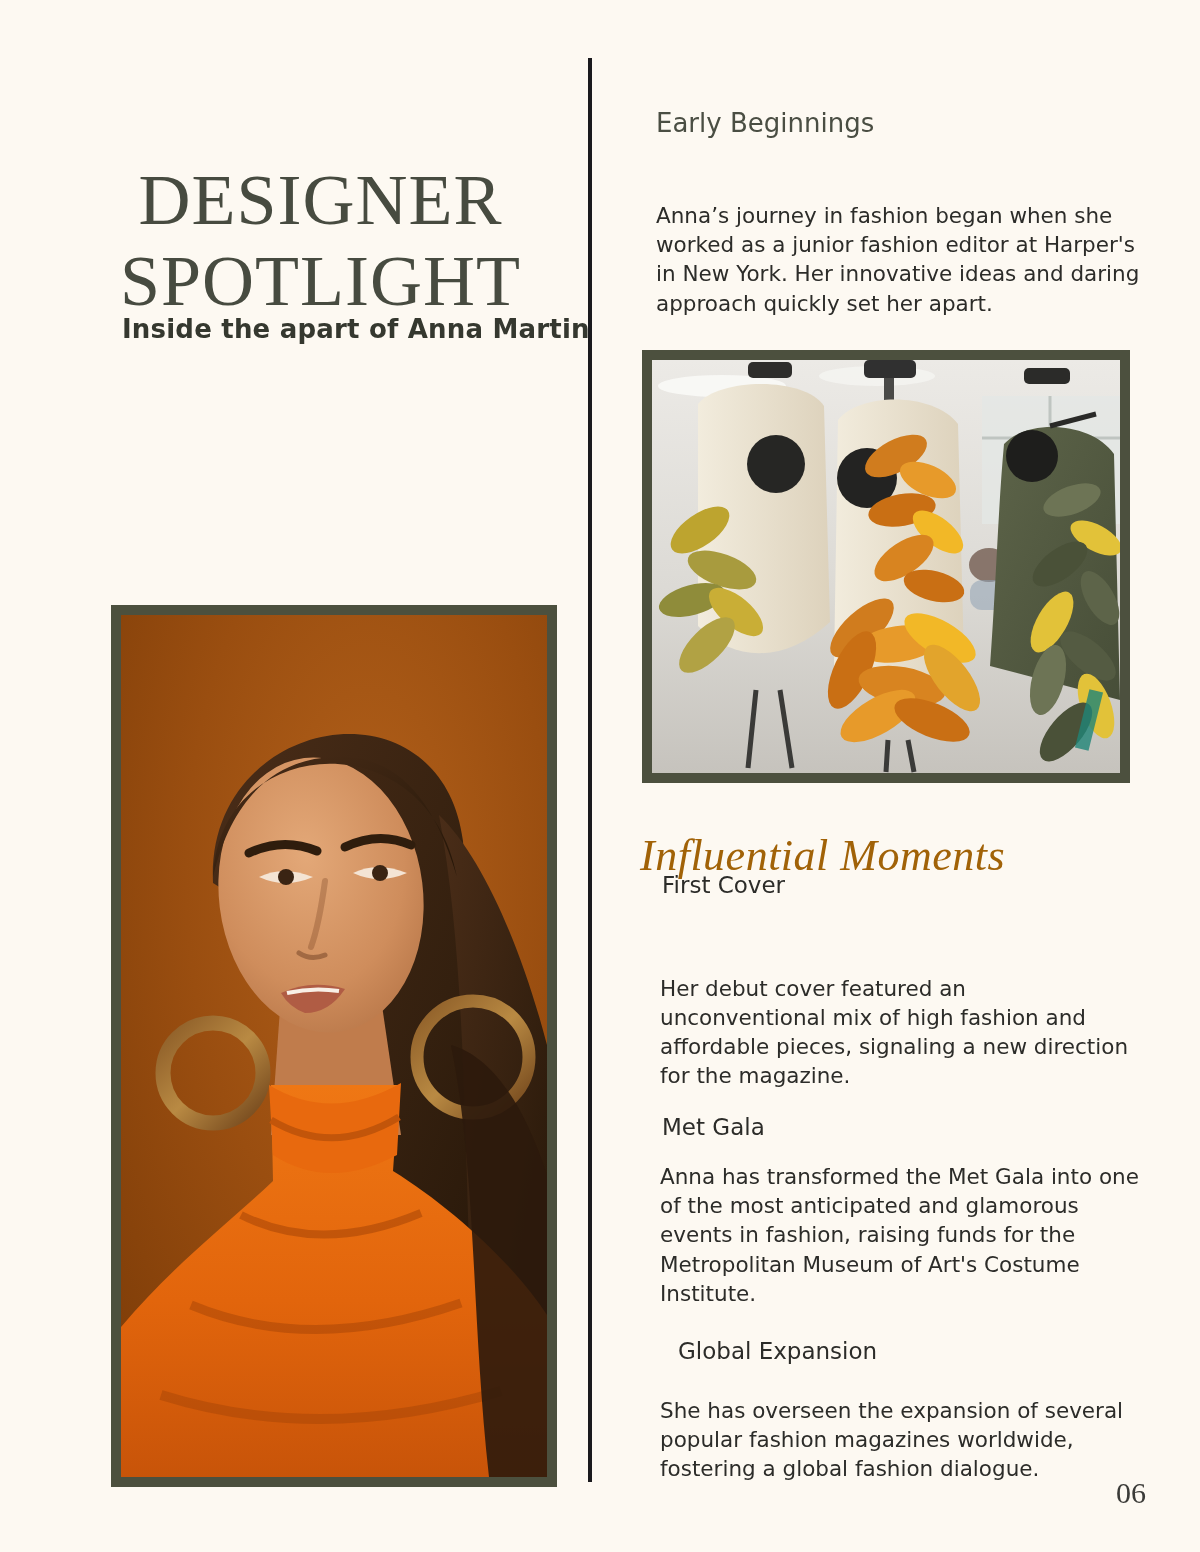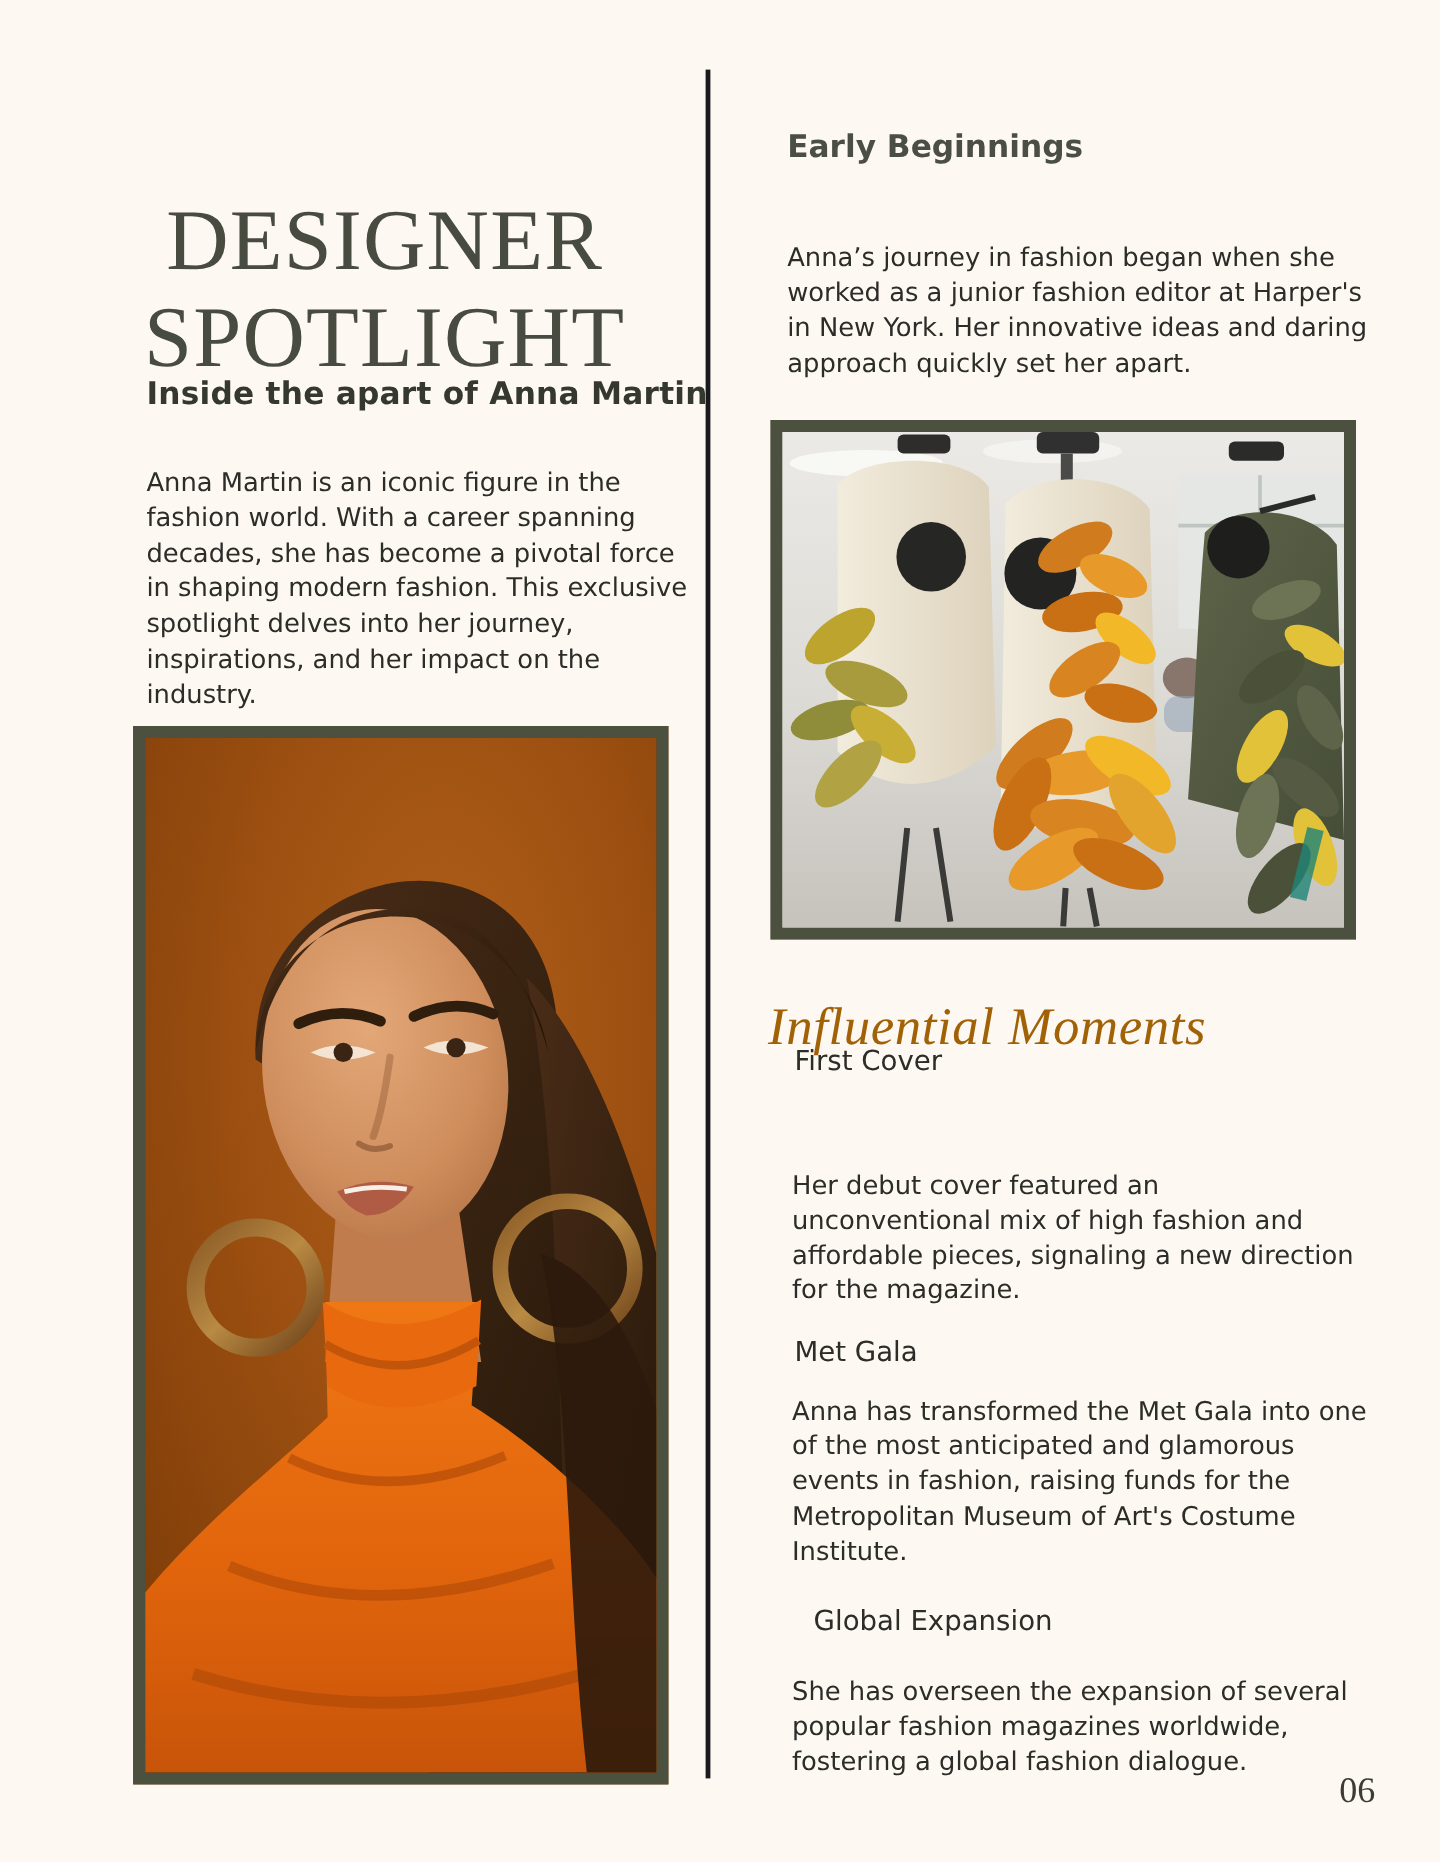--- a/index.html
+++ b/index.html
@@ -57,21 +57,21 @@
     position:absolute;
     left:588px; top:58px;
     width:4px; height:1424px;
     background:#1a1a1e;
   }
   
   .early-heading{
     position:absolute;
     left:656px; top:108px;
     font-size:26px;
-    font-weight:700;
+    font-weight:400;
     color:#4a4e43;
   }
   .early-body{
     position:absolute;
     left:656px; top:166px;
     width:496px;
     font-size:21.5px;
     line-height:1.36;
     color:#2c2c29;
     margin-top:35px;
@@ -118,21 +118,20 @@
 
 <div class="page">
 
   <h1 class="main-title">
     <span>DESIGNER</span>
     <span>SPOTLIGHT</span>
   </h1>
 
   <div class="subtitle">Inside the apart of Anna Martin</div>
 
-  <p class="intro">Anna Martin is an iconic figure in the fashion world. With a career spanning decades, she has become a pivotal force in shaping modern fashion. This exclusive spotlight delves into her journey, inspirations, and her impact on the industry.</p>
 
   <div class="photo-frame portrait-frame">
     <svg viewBox="0 0 426 862" preserveAspectRatio="xMidYMid slice">
       <defs>
         <radialGradient id="pBg" cx="58%" cy="30%" r="95%">
           <stop offset="0%" stop-color="#b2601a"></stop>
           <stop offset="45%" stop-color="#9a4e10"></stop>
           <stop offset="100%" stop-color="#763806"></stop>
         </radialGradient>
         <linearGradient id="pHair" x1="0" y1="0" x2="1" y2="1">

